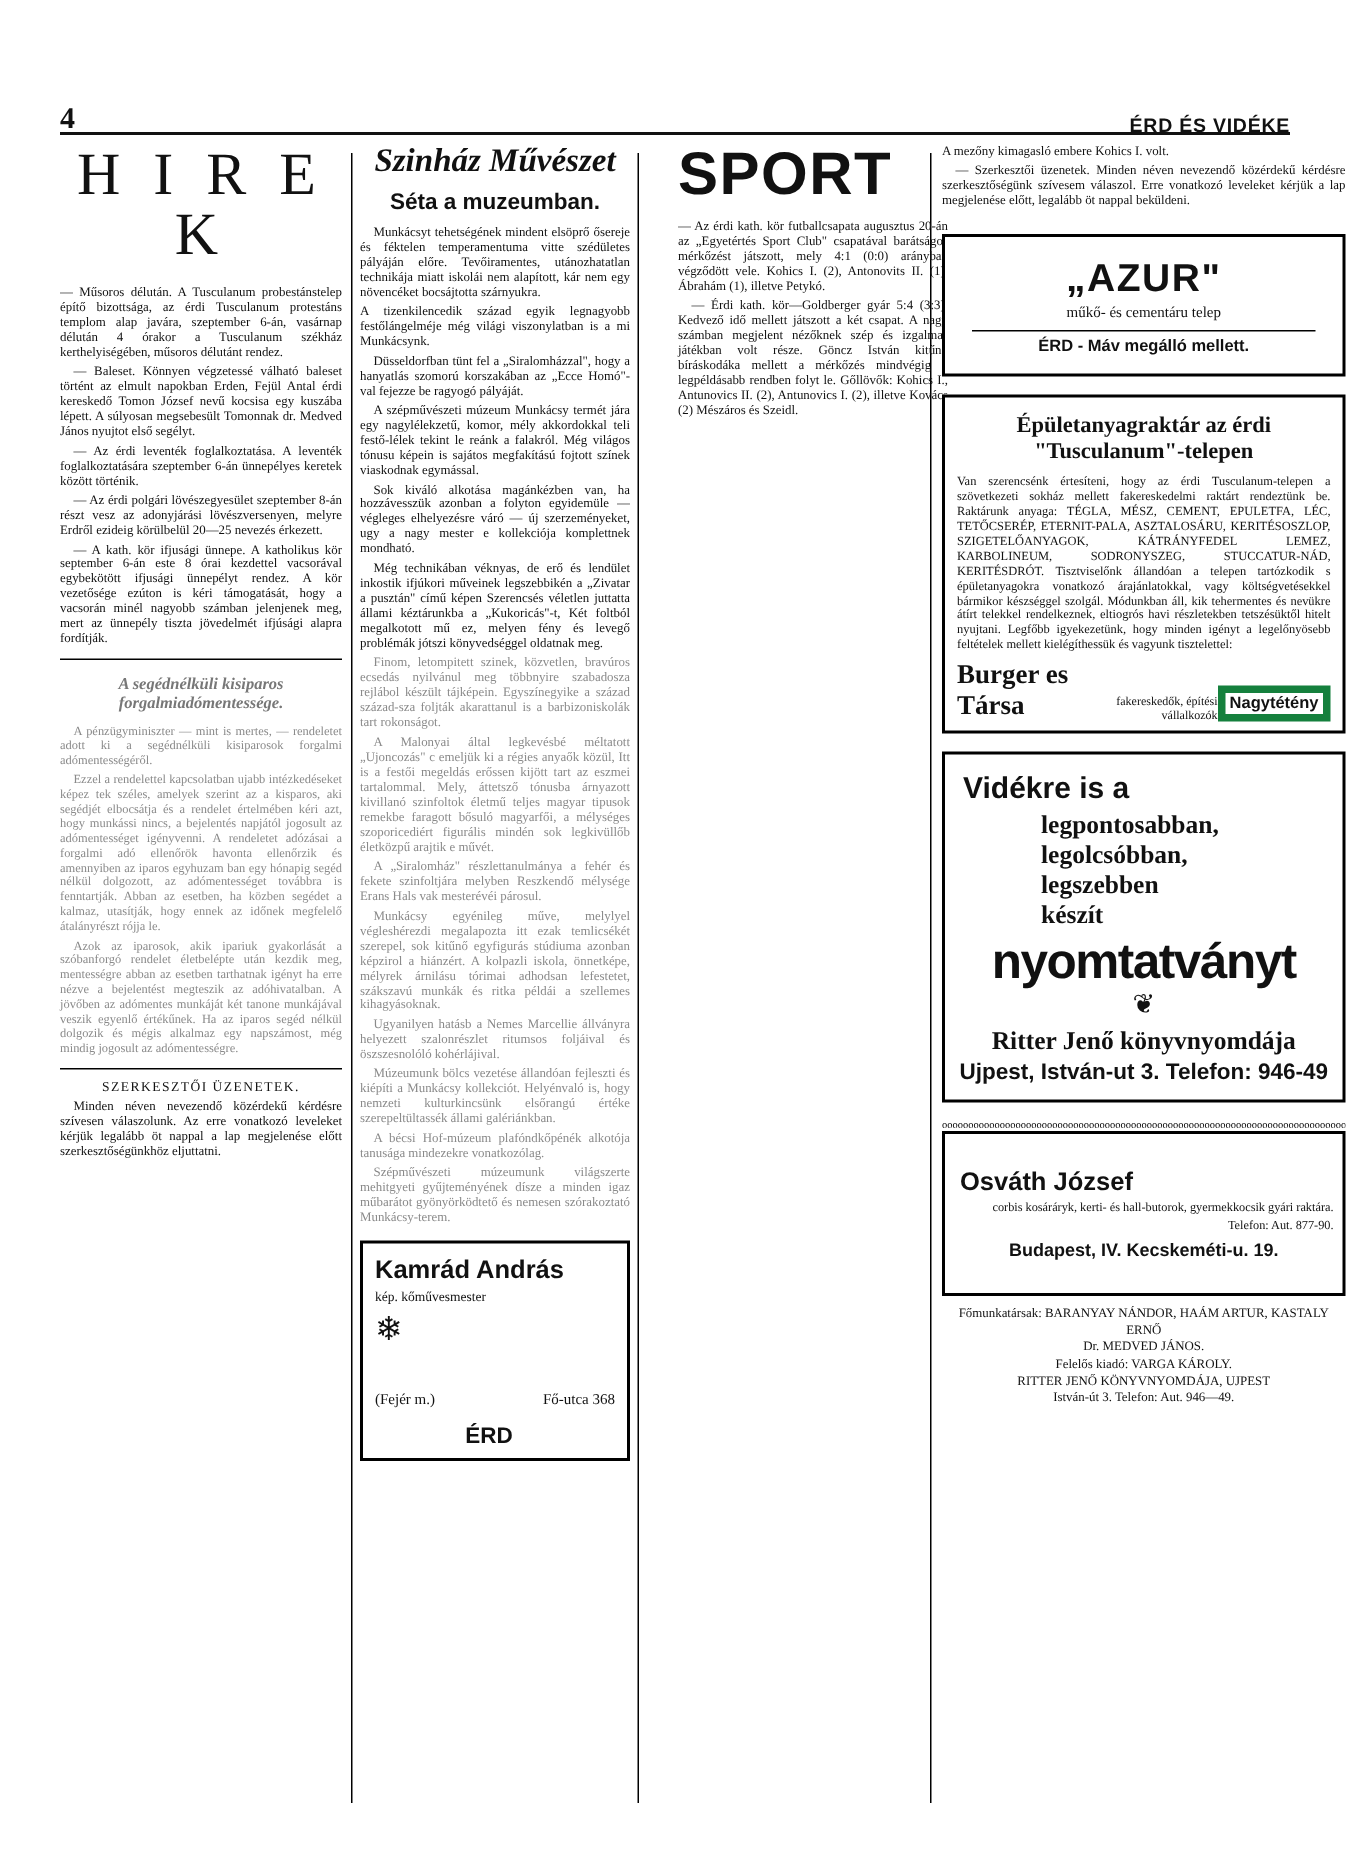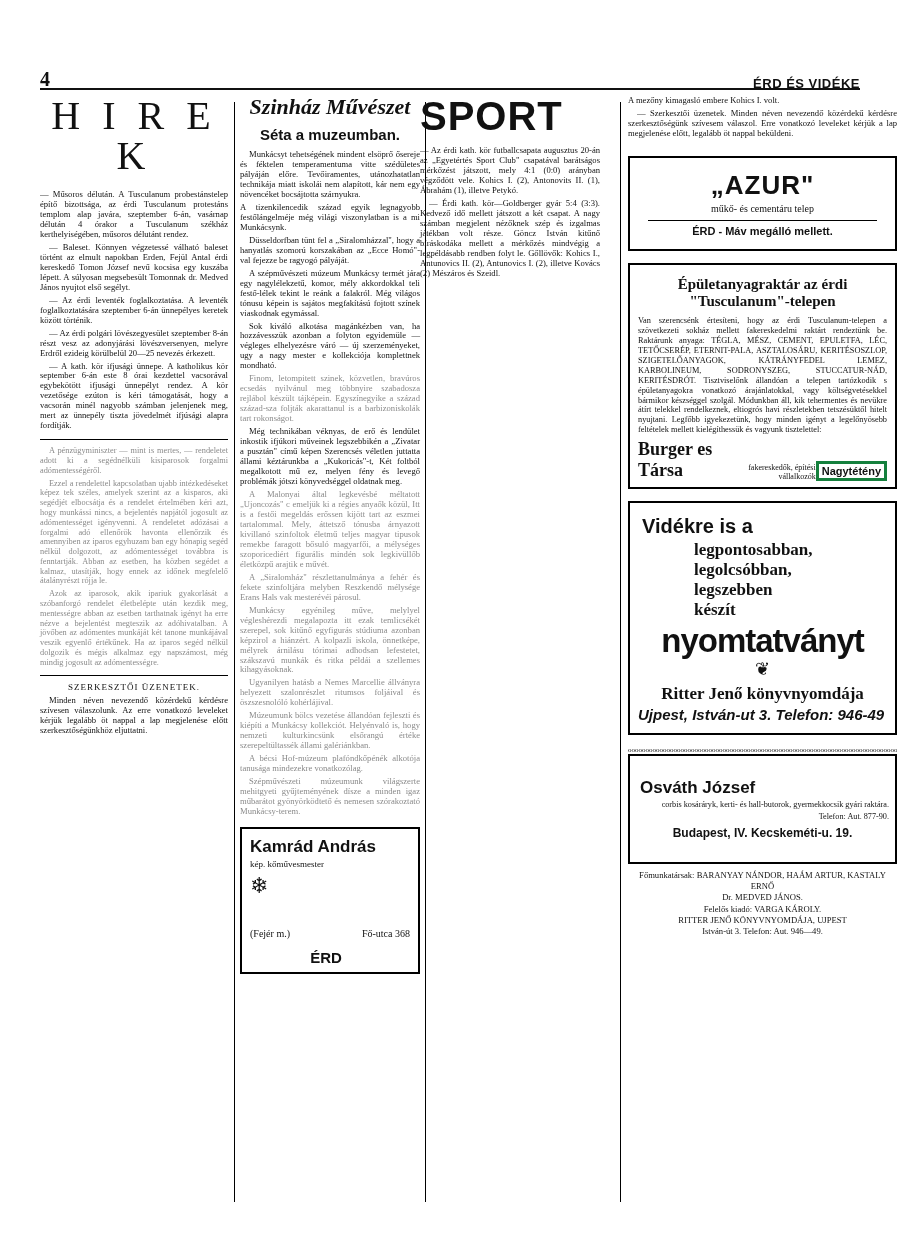--- a/index.html
+++ b/index.html
@@ -12,21 +12,21 @@
             display:flex;align-items:flex-end;justify-content:space-between;}
   .masthead .pageno{font-family:"Liberation Serif",serif;font-size:20px;font-weight:bold;}
   .masthead .paper{font-family:"Liberation Sans",sans-serif;font-size:13px;font-weight:bold;letter-spacing:.5px;}
   .rule{position:absolute;left:40px;top:88px;width:820px;height:2px;background:#111;}
 
   
   .cols{position:absolute;left:40px;top:96px;width:820px;height:1120px;}
   .col{position:absolute;top:0;}
   .c1{left:0;width:188px;}
   .c2{left:200px;width:180px;}
-  .c3{left:380px;width:180px;}
+  .c3{left:412px;width:180px;}
   .c4{left:588px;width:269px;}
 
   .vline{position:absolute;top:6px;width:1px;background:#000;}
 
   h1.hirek{font-family:"Liberation Serif",serif;font-size:40px;letter-spacing:6px;
            font-weight:normal;margin:0 0 14px 0;text-align:center;line-height:1;}
   h1.sport{font-family:"Liberation Sans",sans-serif;font-size:40px;font-weight:bold;
            margin:0 0 10px 0;letter-spacing:1px;line-height:1;}
   h1.szinhaz{font-family:"Liberation Serif",serif;font-size:22px;font-weight:bold;
              font-style:italic;margin:0 0 8px 0;text-align:center;line-height:1;}
@@ -60,34 +60,34 @@
 
   .epulet .t1{font-family:"Liberation Serif",serif;font-weight:bold;font-size:15px;
               text-align:center;line-height:1.2;margin:4px 0 0 0;}
   .epulet .t2{font-family:"Liberation Serif",serif;font-weight:bold;font-size:15px;
               text-align:center;margin:0 0 6px 0;}
   .epulet p{font-size:8.3px;line-height:1.2;text-align:justify;margin:0 0 3px 0;}
   .burger{display:flex;align-items:flex-end;justify-content:space-between;margin-top:4px;}
   .burger .bn{font-family:"Liberation Serif",serif;font-weight:bold;font-size:18px;}
   .burger .br{font-size:8px;line-height:1.15;text-align:right;}
   .nagy{font-family:"Liberation Sans",sans-serif;font-size:11px;font-weight:bold;
-        border:3px solid #15803d;padding:1px 3px;}
+        border:5px solid #15803d;padding:1px 3px;}
 
   .videk{text-align:left;}
   .videk .l1{font-family:"Liberation Sans",sans-serif;font-size:20px;font-weight:bold;margin:6px 0 2px 4px;}
   .videk .l2{font-family:"Liberation Serif",serif;font-size:17px;font-weight:bold;margin:0 0 0 56px;}
   .videk .l3{font-family:"Liberation Serif",serif;font-size:17px;font-weight:bold;margin:0 0 0 56px;}
   .videk .l4{font-family:"Liberation Serif",serif;font-size:17px;font-weight:bold;margin:0 0 0 56px;}
   .videk .l5{font-family:"Liberation Serif",serif;font-size:17px;font-weight:bold;margin:0 0 2px 56px;}
   .videk .big{font-family:"Liberation Sans",sans-serif;font-size:33px;font-weight:bold;
               text-align:center;letter-spacing:-1px;margin:2px 0 2px 0;}
   .videk .ritter{font-family:"Liberation Serif",serif;font-size:17px;font-weight:bold;
                  text-align:center;margin:6px 0 2px 0;}
   .videk .addr{font-family:"Liberation Sans",sans-serif;font-size:15px;font-weight:bold;
-               margin:0 0 4px 0;font-style:italic;}
+               text-align:center;margin:0 0 4px 0;}
 
   .osvath{border:2px solid #000;padding:20px 6px;position:relative;}
   .osv-name{font-family:"Liberation Sans",sans-serif;font-weight:bold;font-size:17px;margin:2px 0 2px 4px;}
   .osv-txt{font-size:8.2px;line-height:1.2;text-align:right;margin:0 0 2px 0;}
   .osv-addr{font-family:"Liberation Sans",sans-serif;font-weight:bold;font-size:12px;
             text-align:center;margin:4px 0 2px 0;}
   .dots{font-size:7px;letter-spacing:0px;line-height:1;color:#000;overflow:hidden;white-space:nowrap;}
 
   .kamrad{border:2px solid #000;padding:6px 8px;text-align:left;}
   .kamrad .kn{font-family:"Liberation Sans",sans-serif;font-weight:bold;font-size:17px;margin:2px 0;}
@@ -121,20 +121,21 @@
 
       <p class="body first">— Műsoros délután. A Tusculanum probestánstelep építő bizottsága, az érdi Tusculanum protestáns templom alap javára, szeptember 6-án, vasárnap délután 4 órakor a Tusculanum székház kerthelyiségében, műsoros délutánt rendez.</p>
       <p class="body">— Baleset. Könnyen végzetessé válható baleset történt az elmult napokban Erden, Fejül Antal érdi kereskedő Tomon József nevű kocsisa egy kuszába lépett. A súlyosan megsebesült Tomonnak dr. Medved János nyujtot első segélyt.</p>
       <p class="body">— Az érdi leventék foglalkoztatása. A leventék foglalkoztatására szeptember 6-án ünnepélyes keretek között történik.</p>
       <p class="body">— Az érdi polgári lövészegyesület szeptember 8-án részt vesz az adonyjárási lövészversenyen, melyre Erdről ezideig körülbelül 20—25 nevezés érkezett.</p>
       <p class="body">— A kath. kör ifjusági ünnepe. A katholikus kör september 6-án este 8 órai kezdettel vacsorával egybekötött ifjusági ünnepélyt rendez. A kör vezetősége ezúton is kéri támogatását, hogy a vacsorán minél nagyobb számban jelenjenek meg, mert az ünnepély tiszta jövedelmét ifjúsági alapra fordítják.</p>
 
       <hr class="hr-thin">
 
       <div class="faded">
+        <div class="blurhead">A segédnélküli kisiparos forgalmiadómentessége.</div>
         <p class="tiny">A pénzügyminiszter — mint is mertes, — rendeletet adott ki a segédnélküli kisiparosok forgalmi adómentességéről.</p>
         <p class="tiny">Ezzel a rendelettel kapcsolatban ujabb intézkedéseket képez tek széles, amelyek szerint az a kisparos, aki segédjét elbocsátja és a rendelet értelmében kéri azt, hogy munkássi nincs, a bejelentés napjától jogosult az adómentességet igényvenni. A rendeletet adózásai a forgalmi adó ellenőrök havonta ellenőrzik és amennyiben az iparos egyhuzam ban egy hónapig segéd nélkül dolgozott, az adómentességet továbbra is fenntartják. Abban az esetben, ha közben segédet a kalmaz, utasítják, hogy ennek az időnek megfelelő átalányrészt rójja le.</p>
         <p class="tiny">Azok az iparosok, akik ipariuk gyakorlását a szóbanforgó rendelet életbelépte után kezdik meg, mentességre abban az esetben tarthatnak igényt ha erre nézve a bejelentést megteszik az adóhivatalban. A jövőben az adómentes munkáját két tanone munkájával veszik egyenlő értékűnek. Ha az iparos segéd nélkül dolgozik és mégis alkalmaz egy napszámost, még mindig jogosult az adómentességre.</p>
         <p class="tiny"></p>
       </div>
 
       <hr class="hr-thin">
 
       <div class="szerk-h">SZERKESZTŐI ÜZENETEK.</div>
       <p class="body">Minden néven nevezendő közérdekű kérdésre szívesen válaszolunk. Az erre vonatkozó leveleket kérjük legalább öt nappal a lap megjelenése előtt szerkesztőségünkhöz eljuttatni.</p>
@@ -142,22 +143,22 @@
 
     <div class="col c2">
       <h1 class="szinhaz">Szinház  Művészet</h1>
       <h2 class="seta">Séta a muzeumban.</h2>
 
       <p class="body">Munkácsyt tehetségének mindent elsöprő ősereje és féktelen temperamentuma vitte szédületes pályáján előre. Tevőiramentes, utánozhatatlan technikája miatt iskolái nem alapított, kár nem egy növencéket bocsájtotta szárnyukra.</p>
       <p class="body first">A tizenkilencedik század egyik legnagyobb festőlángelméje még világi viszonylatban is a mi Munkácsynk.</p>
       <p class="body">Düsseldorfban tünt fel a „Siralomházzal", hogy a hanyatlás szomorú korszakában az „Ecce Homó"-val fejezze be ragyogó pályáját.</p>
       <p class="body">A szépművészeti múzeum Munkácsy termét jára egy nagylélekzetű, komor, mély akkordokkal teli festő-lélek tekint le reánk a falakról. Még világos tónusu képein is sajátos megfakítású fojtott színek viaskodnak egymással.</p>
       <p class="body">Sok kiváló alkotása  magánkézben van, ha hozzávesszük azonban a folyton egyidemüle — végleges elhelyezésre váró — új szerzeményeket, ugy a nagy mester e kollekciója komplettnek mondható.</p>
+      <p class="body">Még technikában véknyas, de erő és lendület inkostik ifjúkori műveinek legszebbikén a „Zivatar a pusztán" című képen Szerencsés véletlen juttatta állami kéztárunkba a „Kukoricás"-t, Két foltból megalkotott mű ez, melyen fény és levegő problémák jótszi könyvedséggel oldatnak meg.</p>
       <p class="body faded">Finom, letompitett szinek, közvetlen, bravúros ecsedás nyilvánul meg többnyire szabadosza rejlábol készült tájképein. Egyszínegyike a század század-sza foljták akarattanul is a barbizoniskolák tart rokonságot.</p>
-      <p class="body">Még technikában véknyas, de erő és lendület inkostik ifjúkori műveinek legszebbikén a „Zivatar a pusztán" című képen Szerencsés véletlen juttatta állami kéztárunkba a „Kukoricás"-t, Két foltból megalkotott mű ez, melyen fény és levegő problémák jótszi könyvedséggel oldatnak meg.</p>
       <p class="body faded">A Malonyai által legkevésbé méltatott „Ujoncozás" c emeljük ki a régies anyaők közül, Itt is a festői megeldás erőssen kijött tart az eszmei tartalommal. Mely, áttetsző tónusba árnyazott kivillanó szinfoltok életmű teljes magyar tipusok remekbe faragott bősuló magyarfői, a mélységes szoporicediért figurális mindén sok legkivüllőb életközpű arajtik e művét.</p>
       <p class="body faded">A „Siralomház" részlettanulmánya a fehér és fekete szinfoltjára melyben Reszkendő mélysége Erans Hals vak  mesterévéi párosul.</p>
       <p class="body faded">Munkácsy egyénileg műve, melylyel végleshérezdi megalapozta itt ezak temlicsékét szerepel, sok kitűnő egyfigurás stúdiuma azonban képzirol a hiánzért. A kolpazli iskola, önnetképe, mélyrek árnilásu tórimai adhodsan lefestetet, szákszavú munkák és ritka példái a szellemes kihagyásoknak.</p>
       <p class="body faded">Ugyanilyen hatásb a Nemes Marcellie állványra helyezett szalonrészlet ritumsos foljáival és öszszesnolóló kohérlájival.</p>
       <p class="body faded">Múzeumunk bölcs vezetése állandóan fejleszti és kiépíti a Munkácsy kollekciót. Helyénvaló is, hogy nemzeti kulturkincsünk elsőrangú értéke szerepeltültassék állami galériánkban.</p>
       <p class="body faded">A bécsi Hof-múzeum plafóndkőpénék alkotója tanusága mindezekre vonatkozólag.</p>
       <p class="body faded">Szépművészeti múzeumunk világszerte mehitgyeti gyűjteményének dísze a minden igaz műbarátot gyönyörködtető és nemesen szórakoztató Munkácsy-terem.</p>
 
       <div style="margin-top:10px;">
         <div class="kamrad">

